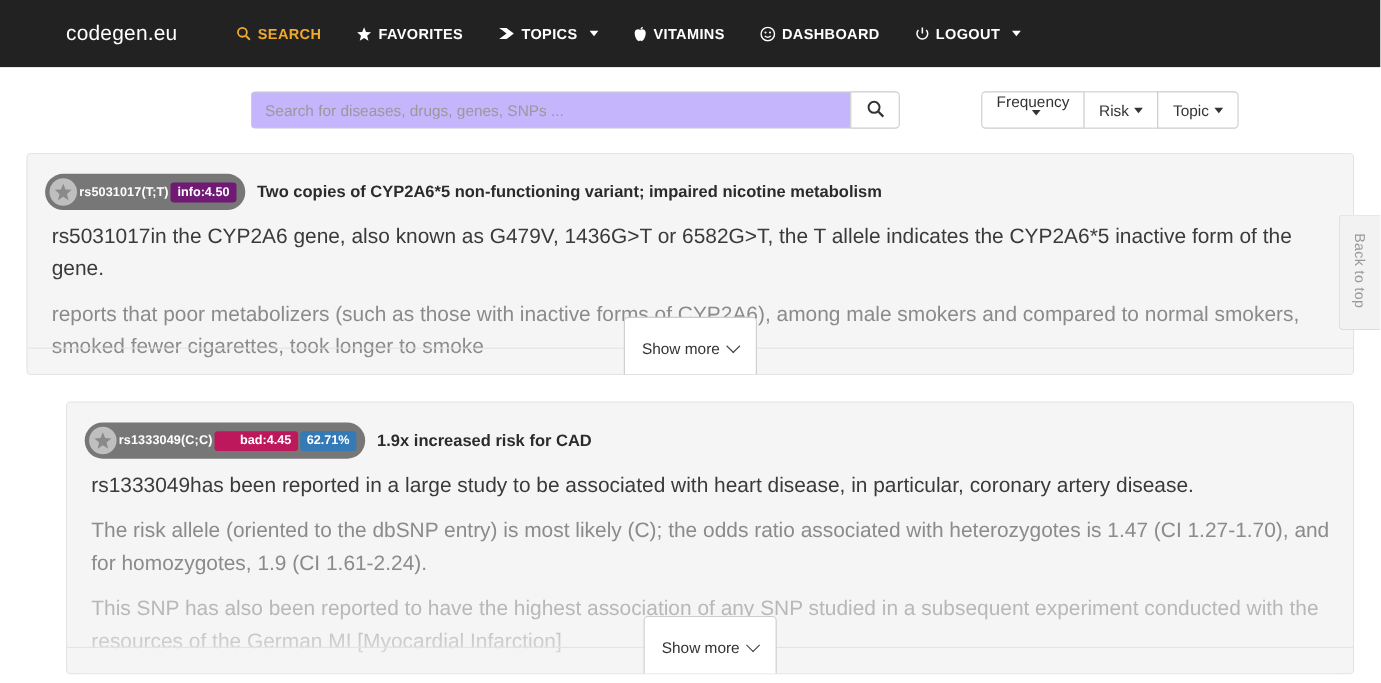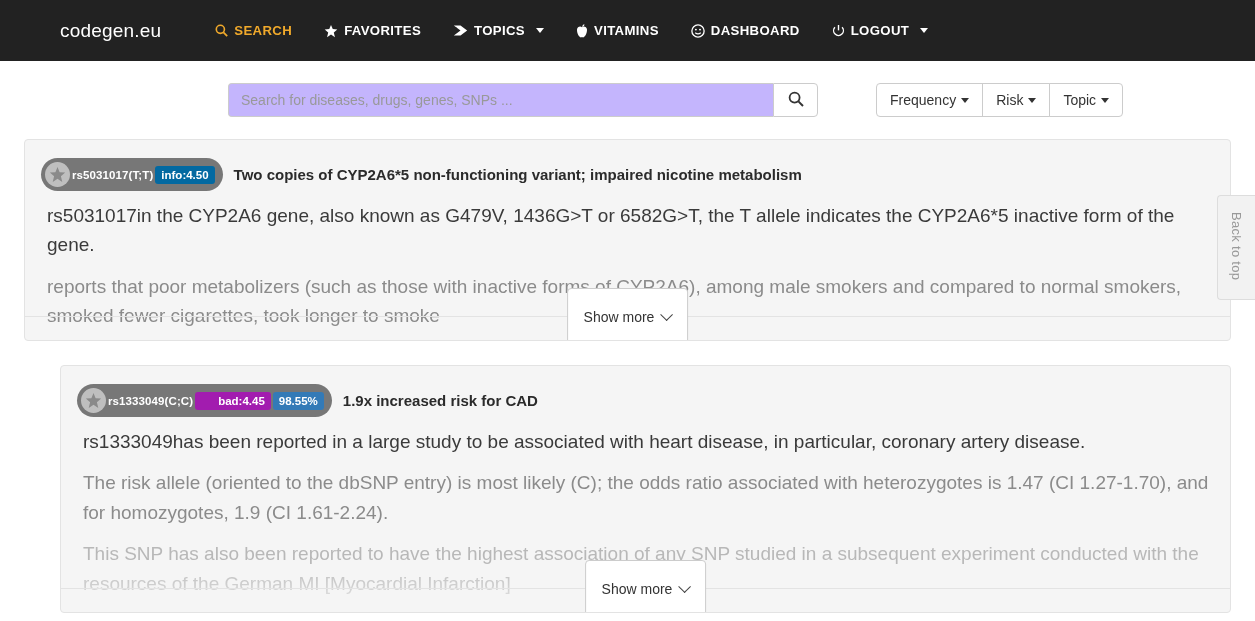--- a/index.html
+++ b/index.html
@@ -109,21 +109,21 @@
     color: #333333;
     font-size: 14px;
     font-family: "Liberation Sans", sans-serif;
     padding: 0 13px;
     cursor: pointer;
     display: flex;
     align-items: center;
     white-space: nowrap;
     margin-left: -1px;
   }
-  .filter-btn:first-child { border-radius: 4px 0 0 4px; margin-left: 0; }
+  .filter-btn:first-child { border-radius: 4px 0 0 4px; margin-left: 16px; flex-direction: column; }
   .filter-btn:last-child { border-radius: 0 4px 4px 0; }
   .filter-btn .caret { color: #333333; }
 
   
   .results { padding: 22px 24px 0 24px; }
   .card {
     position: relative;
     background: #f5f5f5;
     border: 1px solid #e3e3e3;
     border-radius: 4px;
@@ -164,22 +164,22 @@
   }
   .tag {
     display: inline-block;
     color: #ffffff;
     font-size: 11.5px;
     font-weight: bold;
     border-radius: 3px;
     padding: 3px 6px;
     white-space: nowrap;
   }
-  .tag-info { background: #0369a1; }
-  .tag-bad  { background: #a21caf; padding-left: 23px; }
+  .tag-info { background: #701a75; }
+  .tag-bad  { background: #be185d; padding-left: 23px; }
   .tag-freq { background: #337ab7; }
   .card-title {
     font-size: 15px;
     font-weight: bold;
     color: #2b2b2b;
   }
   .card-body { position: relative; }
   .para {
     font-size: 19px;
     line-height: 1.55;
@@ -406,21 +406,21 @@
   <div class="card" style="height:248px;margin-left:36px;">
     <div class="card-head">
       <span class="badge-pill">
         <span class="star">
           <svg width="17" height="17" viewBox="0 0 16 16">
               <polygon points="8,1 10,5.8 15.2,6.2 11.2,9.7 12.5,15 8,12.1 3.5,15 4.8,9.7 0.8,6.2 6,5.8" fill="#8a8a8a"></polygon>
             </svg>
         </span>
         <span class="rsid">rs1333049(C;C)</span>
         <span class="tag tag-bad">bad:4.45</span>
-        <span class="tag tag-freq">98.55%</span>
+        <span class="tag tag-freq">62.71%</span>
       </span>
       <span class="card-title">1.9x increased risk for CAD</span>
     </div>
     <div class="card-body">
       <p class="para">
         <span class="rs">rs1333049</span><span>has been reported in a large study to be associated with heart disease, in particular, coronary artery disease.</span>
       </p>
       <p class="para dim">The risk allele (oriented to the dbSNP entry) is most likely (C); the odds ratio associated with heterozygotes is 1.47 (CI 1.27-1.70), and for homozygotes, 1.9 (CI 1.61-2.24).</p>
       <p class="para dim2">This SNP has also been reported to have the highest association of any SNP studied in a subsequent experiment conducted with the resources of the German MI [Myocardial Infarction]</p>
       <p class="para dim3">Family Study. [PMID 17634449, PMID 18362232]</p>

